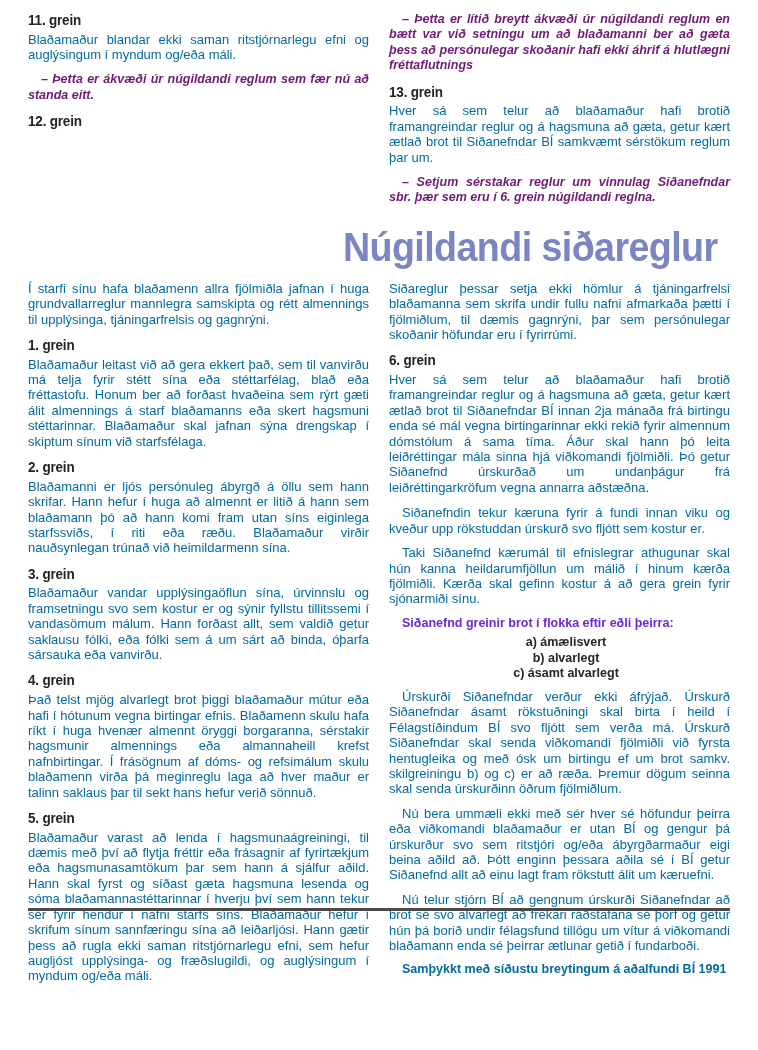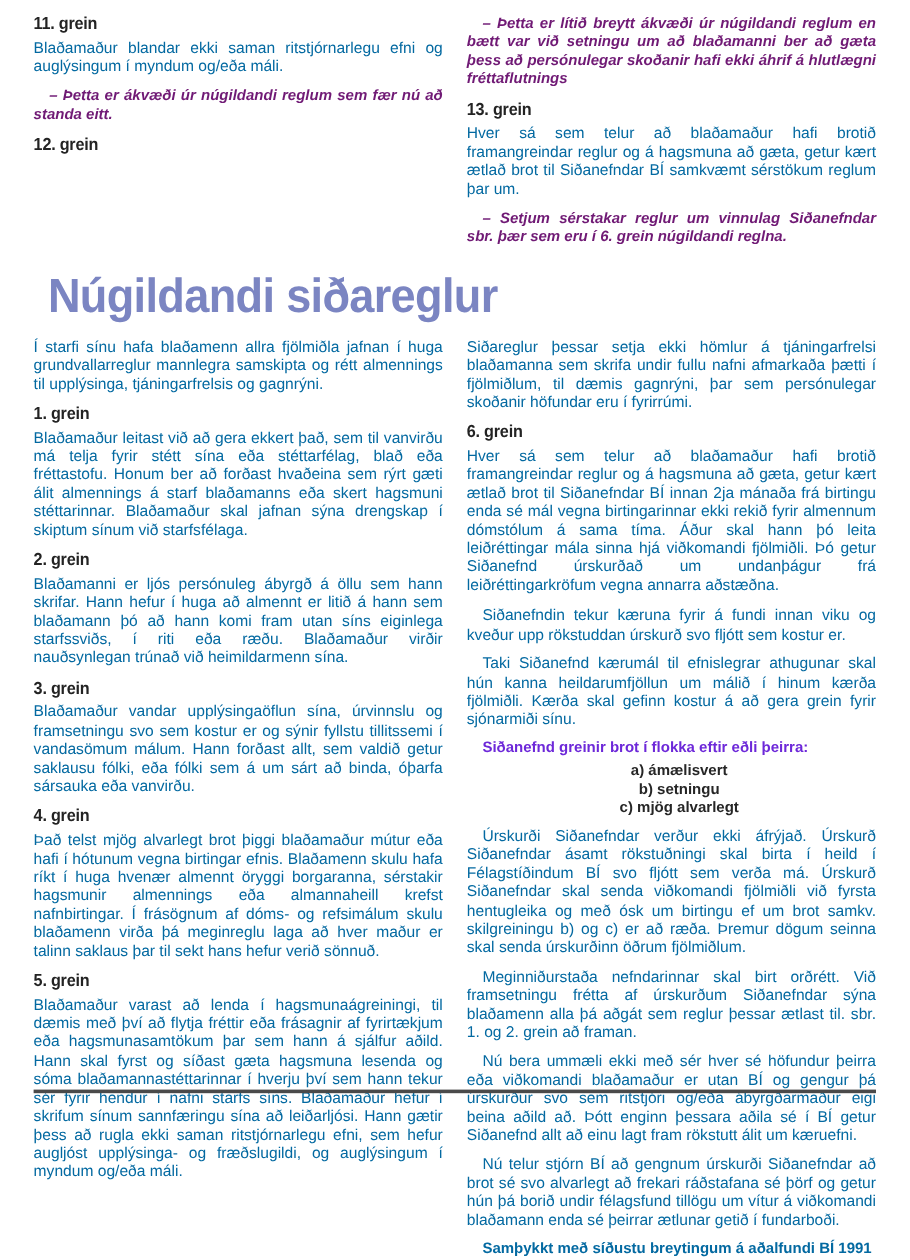--- a/index.html
+++ b/index.html
@@ -101,21 +101,21 @@
     font-weight: bold;
     color: #0369a1;
     margin: 6px 0 0 0;
     text-indent: 13px;
     text-align: left;
   }
 
   
   .title-band {
     width: 100%;
-    text-align: left;
+    text-align: right;
     margin: 11px 0 14px 0;
   }
   .doc-title {
     font-family: "Liberation Sans Narrow", "Liberation Sans", "DejaVu Sans Condensed", sans-serif;
     font-size: 40px;
     font-weight: bold;
     color: #7b85c2;
     letter-spacing: -0.6px;
     line-height: 1;
     margin: 0;
@@ -188,26 +188,25 @@
 
       <h2 class="art-head">6. grein</h2>
 
       <p class="body">Hver sá sem telur að blaðamaður hafi brotið framangreindar reglur og á hagsmuna að gæta, getur kært ætlað brot til Siðanefndar BÍ innan 2ja mánaða frá birtingu enda sé mál vegna birtingarinnar ekki rekið fyrir almennum dómstólum á sama tíma. Áður skal hann þó leita leiðréttingar mála sinna hjá viðkomandi fjölmiðli. Þó getur Siðanefnd úrskurðað um undanþágur frá leiðréttingarkröfum vegna annarra aðstæðna.</p>
       <p class="body indent tight">Siðanefndin tekur kæruna fyrir á fundi innan viku og kveður upp rökstuddan úrskurð svo fljótt sem kostur er.</p>
       <p class="body indent tight">Taki Siðanefnd kærumál til efnislegrar athugunar skal hún kanna heildarumfjöllun um málið í hinum kærða fjölmiðli. Kærða skal gefinn kostur á að gera grein fyrir sjónarmiði sínu.</p>
 
       <p class="sub-head">Siðanefnd greinir brot í flokka eftir eðli þeirra:</p>
       <ul class="cat-list">
         <li>a) ámælisvert</li>
-        <li>b) setningu</li>
-        <li>c) mjög alvarlegt</li>
+        <li>b) alvarlegt</li>
+        <li>c) ásamt alvarlegt</li>
       </ul>
 
       <p class="body indent tight">Úrskurði Siðanefndar verður ekki áfrýjað. Úrskurð Siðanefndar ásamt rökstuðningi skal birta í heild í Félagstíðindum BÍ svo fljótt sem verða má. Úrskurð Siðanefndar skal senda viðkomandi fjölmiðli við fyrsta hentugleika og með ósk um birtingu ef um brot samkv. skilgreiningu b) og c) er að ræða. Þremur dögum seinna skal senda úrskurðinn öðrum fjölmiðlum.</p>
-      <p class="body indent tight">Meginniðurstaða nefndarinnar skal birt orðrétt. Við framsetningu frétta af úrskurðum Siðanefndar sýna blaðamenn alla þá aðgát sem reglur þessar ætlast til. sbr. 1. og 2. grein að framan.</p>
       <p class="body indent tight">Nú bera ummæli ekki með sér hver sé höfundur þeirra eða viðkomandi blaðamaður er utan BÍ og gengur þá úrskurður svo sem ritstjóri og/eða ábyrgðarmaður eigi beina aðild að. Þótt enginn þessara aðila sé í BÍ getur Siðanefnd allt að einu lagt fram rökstutt álit um kæruefni.</p>
       <p class="body indent tight">Nú telur stjórn BÍ að gengnum úrskurði Siðanefndar að brot sé svo alvarlegt að frekari ráðstafana sé þörf og getur hún þá borið undir félagsfund tillögu um vítur á viðkomandi blaðamann enda sé þeirrar ætlunar getið í fundarboði.</p>
 
       <p class="signoff">Samþykkt með síðustu breytingum á aðalfundi BÍ 1991</p>
     </div>
 
   </div>
 
   <div class="bottom-rule"></div>
 

